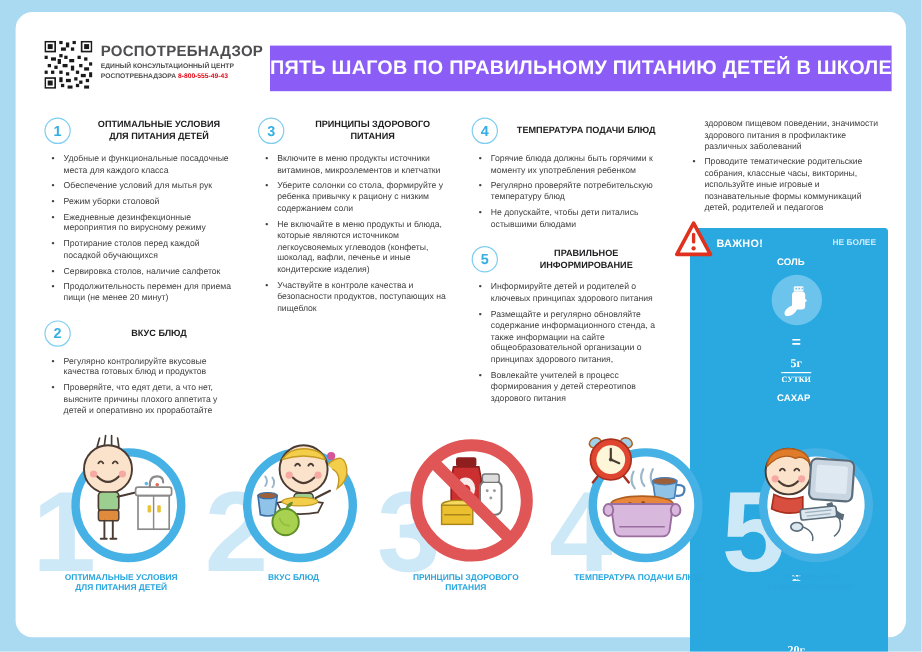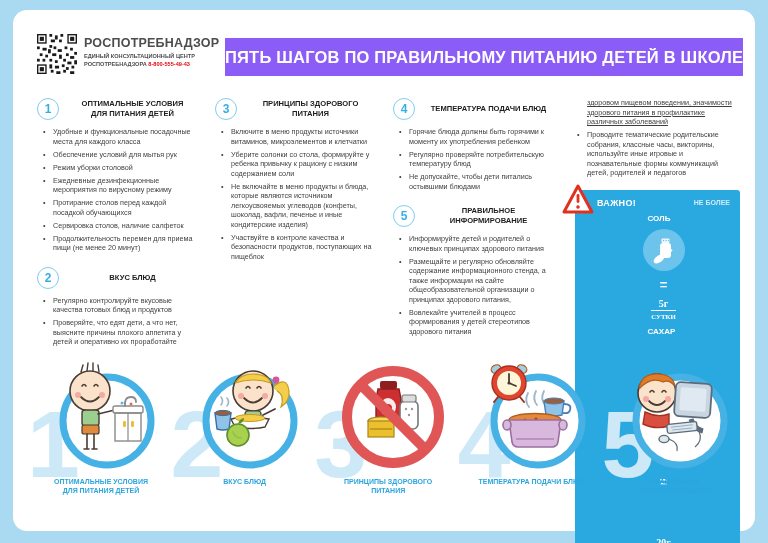--- a/index.html
+++ b/index.html
@@ -21,21 +21,21 @@
   
   .columns { position:absolute; left:24px; top:88px; width:696px; display:flex; gap:16px; }
   .col { width:162px; flex:none; }
   .section { margin-bottom:14px; }
   .section-head { display:flex; align-items:center; gap:7px; margin-bottom:7px; }
   .num-circle { width:22px; height:22px; flex:none; border:1.6px solid #7fcdf0; border-radius:50%; color:#35aee3; font-weight:bold; font-size:12px; display:flex; align-items:center; justify-content:center; background:#fff; }
   .section-title { flex:1; text-align:center; font-size:7.6px; font-weight:bold; color:#1d1d1f; line-height:1.3; white-space:pre-line; }
   ul.bullets { list-style:none; padding-left:6px; }
   ul.bullets li { position:relative; padding-left:10px; font-size:7.2px; line-height:1.32; color:#3f3f41; margin-bottom:3.5px; }
   ul.bullets li::before { content:"•"; position:absolute; left:0; top:0; color:#3f3f41; }
-  .cont-text { font-size:7.2px; line-height:1.32; color:#3f3f41; padding-left:16px; margin-bottom:3.5px;text-decoration:underline; }
+  .cont-text { font-size:7.2px; line-height:1.32; color:#3f3f41; padding-left:16px; margin-bottom:3.5px; }
 
   
   .important-wrap { position:relative; margin-top:12px; margin-left:4px; }
   .important-box { position:relative; background:#2aa8e0; border-radius:3px; padding:8px 10px 10px 22px; color:#fff; width:165px; }
   .warning-tri { position:absolute; left:-14px; top:-7px; width:34px; height:32px; }
   .imp-head { display:flex; justify-content:space-between; align-items:center; margin-bottom:6px; }
   .imp-label { font-weight:bold; font-size:9px; letter-spacing:0.3px; }
   .imp-limit { font-size:7px; color:#cfeafa; font-weight:bold; }
   .imp-row { display:flex; align-items:center; gap:6px; margin-bottom:7px;flex-direction:column; }
   .imp-row:last-child { margin-bottom:0;gap:48px; }

